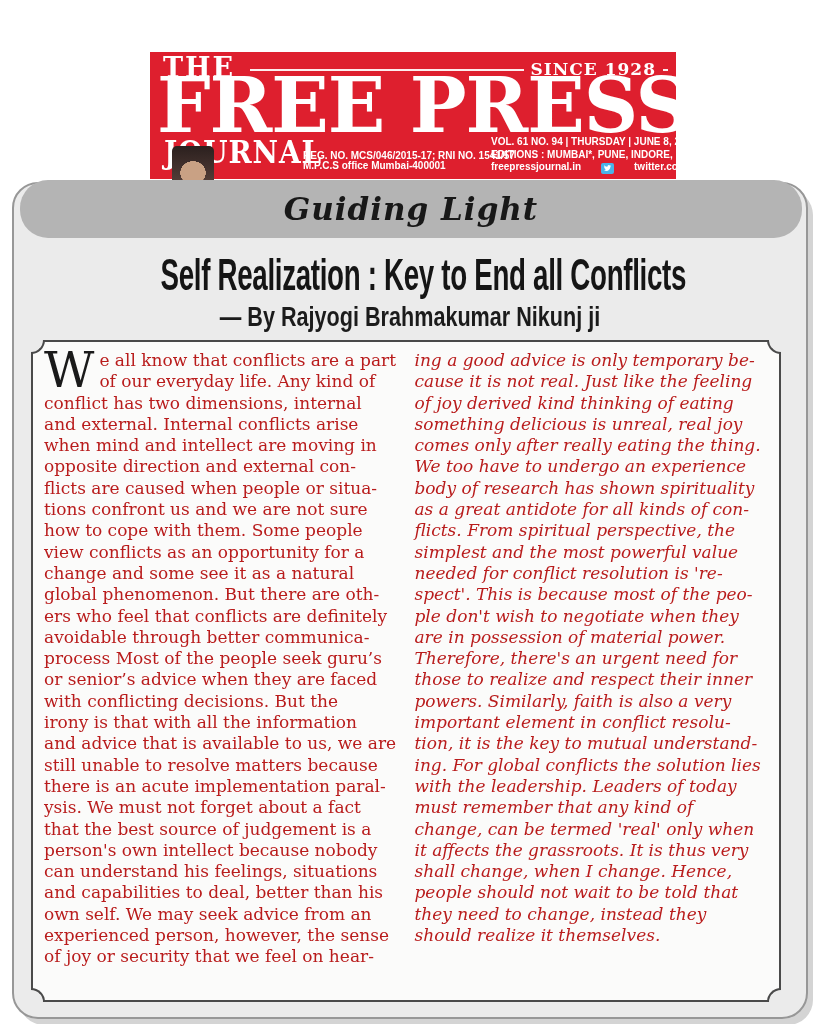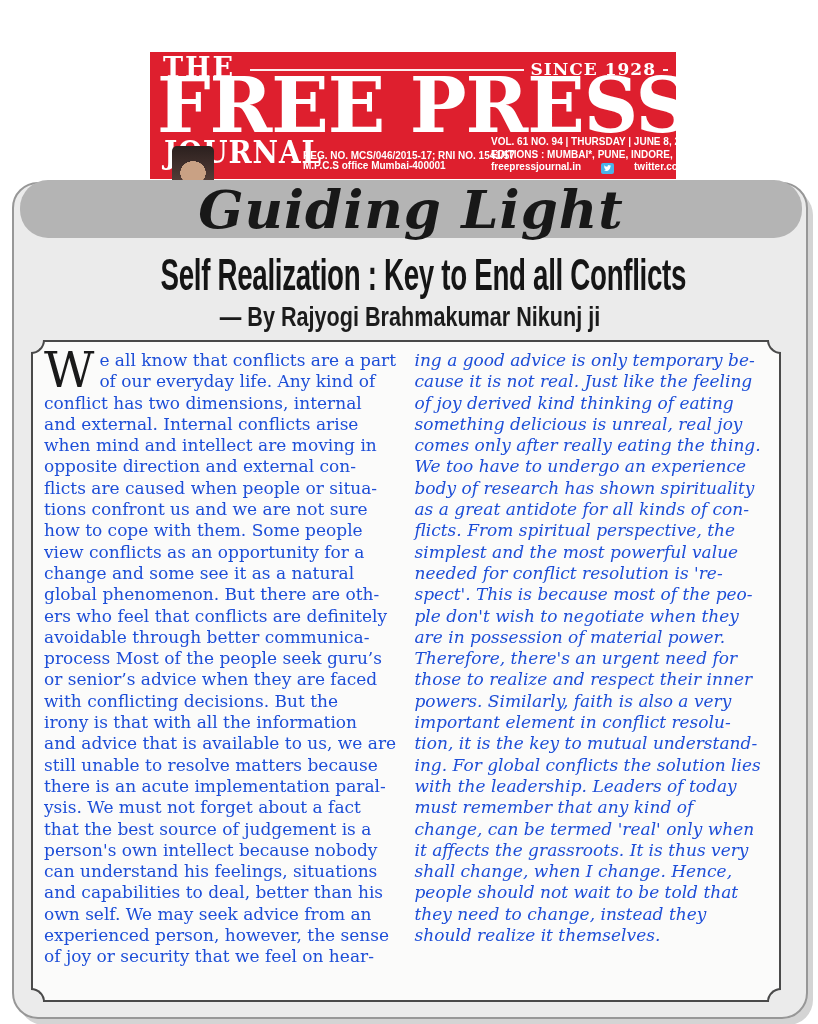--- a/index.html
+++ b/index.html
@@ -45,21 +45,21 @@
     position:absolute; left:12px; top:182px; width:792px; height:833px; z-index:2;
     background:#ebebeb; border:2px solid #979797; border-radius:26px;
     box-shadow:6px 7px 0 -1px #d4d4d4;
   }
   .band {
     position:absolute; left:6px; right:4px; top:-4px; height:58px;
     background:#b4b4b4; border-radius:28px; text-align:center;
   }
   .band-title {
     font-family:"DejaVu Serif",serif; font-style:italic; font-weight:bold;
-    font-size:53px; line-height:58px; color:#181818; letter-spacing:1px;
+    font-size:31px; line-height:58px; color:#181818; letter-spacing:1px;
   }
   .headline {
     position:absolute; top:66px; left:0; width:100%; text-align:center;
     font-family:"Liberation Sans",sans-serif; font-weight:bold; font-size:44px; color:#151515;
     transform:scaleX(.63); transform-origin:center top; white-space:nowrap; letter-spacing:-.5px;
   }
   .byline {
     position:absolute; top:118px; left:0; width:100%; text-align:center;
     font-family:"Liberation Sans",sans-serif; font-weight:bold; font-size:27px; color:#1b1b1b;
     transform:scaleX(.8); transform-origin:center top; white-space:nowrap;
@@ -74,21 +74,21 @@
   .curl.tl { top:-2px;  left:-2px;  border-right:2px solid #4a4a4a; border-bottom:2px solid #4a4a4a; border-radius:0 0 14px 0; }
   .curl.tr { top:-2px;  right:-2px; border-left:2px solid #4a4a4a;  border-bottom:2px solid #4a4a4a; border-radius:0 0 0 14px; }
   .curl.bl { bottom:-2px; left:-2px; border-right:2px solid #4a4a4a; border-top:2px solid #4a4a4a;   border-radius:0 14px 0 0; }
   .curl.br { bottom:-2px; right:-2px; border-left:2px solid #4a4a4a; border-top:2px solid #4a4a4a;   border-radius:14px 0 0 0; }
 
   .cols { display:flex; gap:10px; padding:8px 9px 0 11px; }
   .col  { width:363px; }
   .col + .col { width:358px;font-style:italic; }
   .tline {
     font-family:"DejaVu Serif",serif; font-size:17px; line-height:21.3px;
-    color:#1d4ed8; white-space:nowrap;
+    color:#b91c1c; white-space:nowrap;
   }
   .dropcap {
     float:left; font-family:"DejaVu Serif",serif; color:#1a1a1a;
     font-size:49px; line-height:37px; height:39px; padding-top:2px; margin-right:5px;
   }
 </style>
 </head>
 <body>
 
 <div id="page" style="--brand-red: #de1f2e; --twitter-blue: #4ab3e8;">

